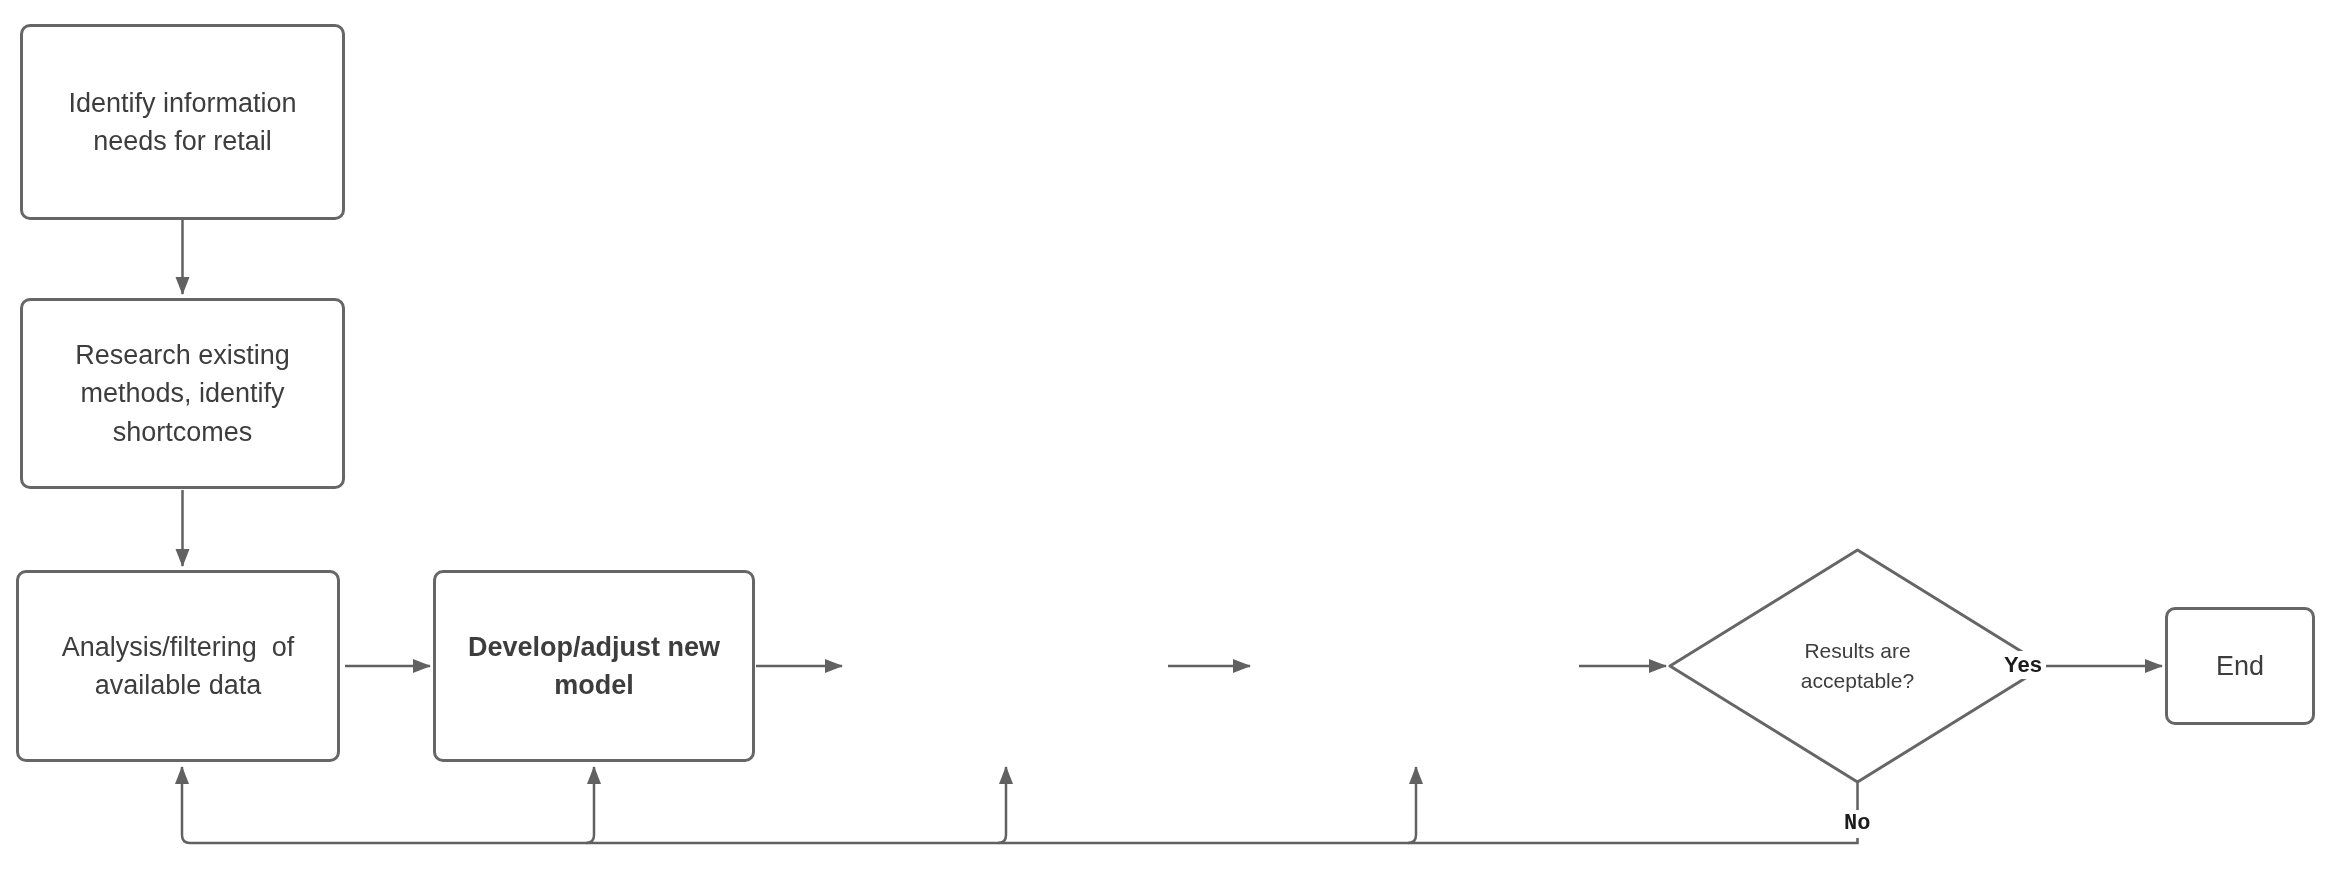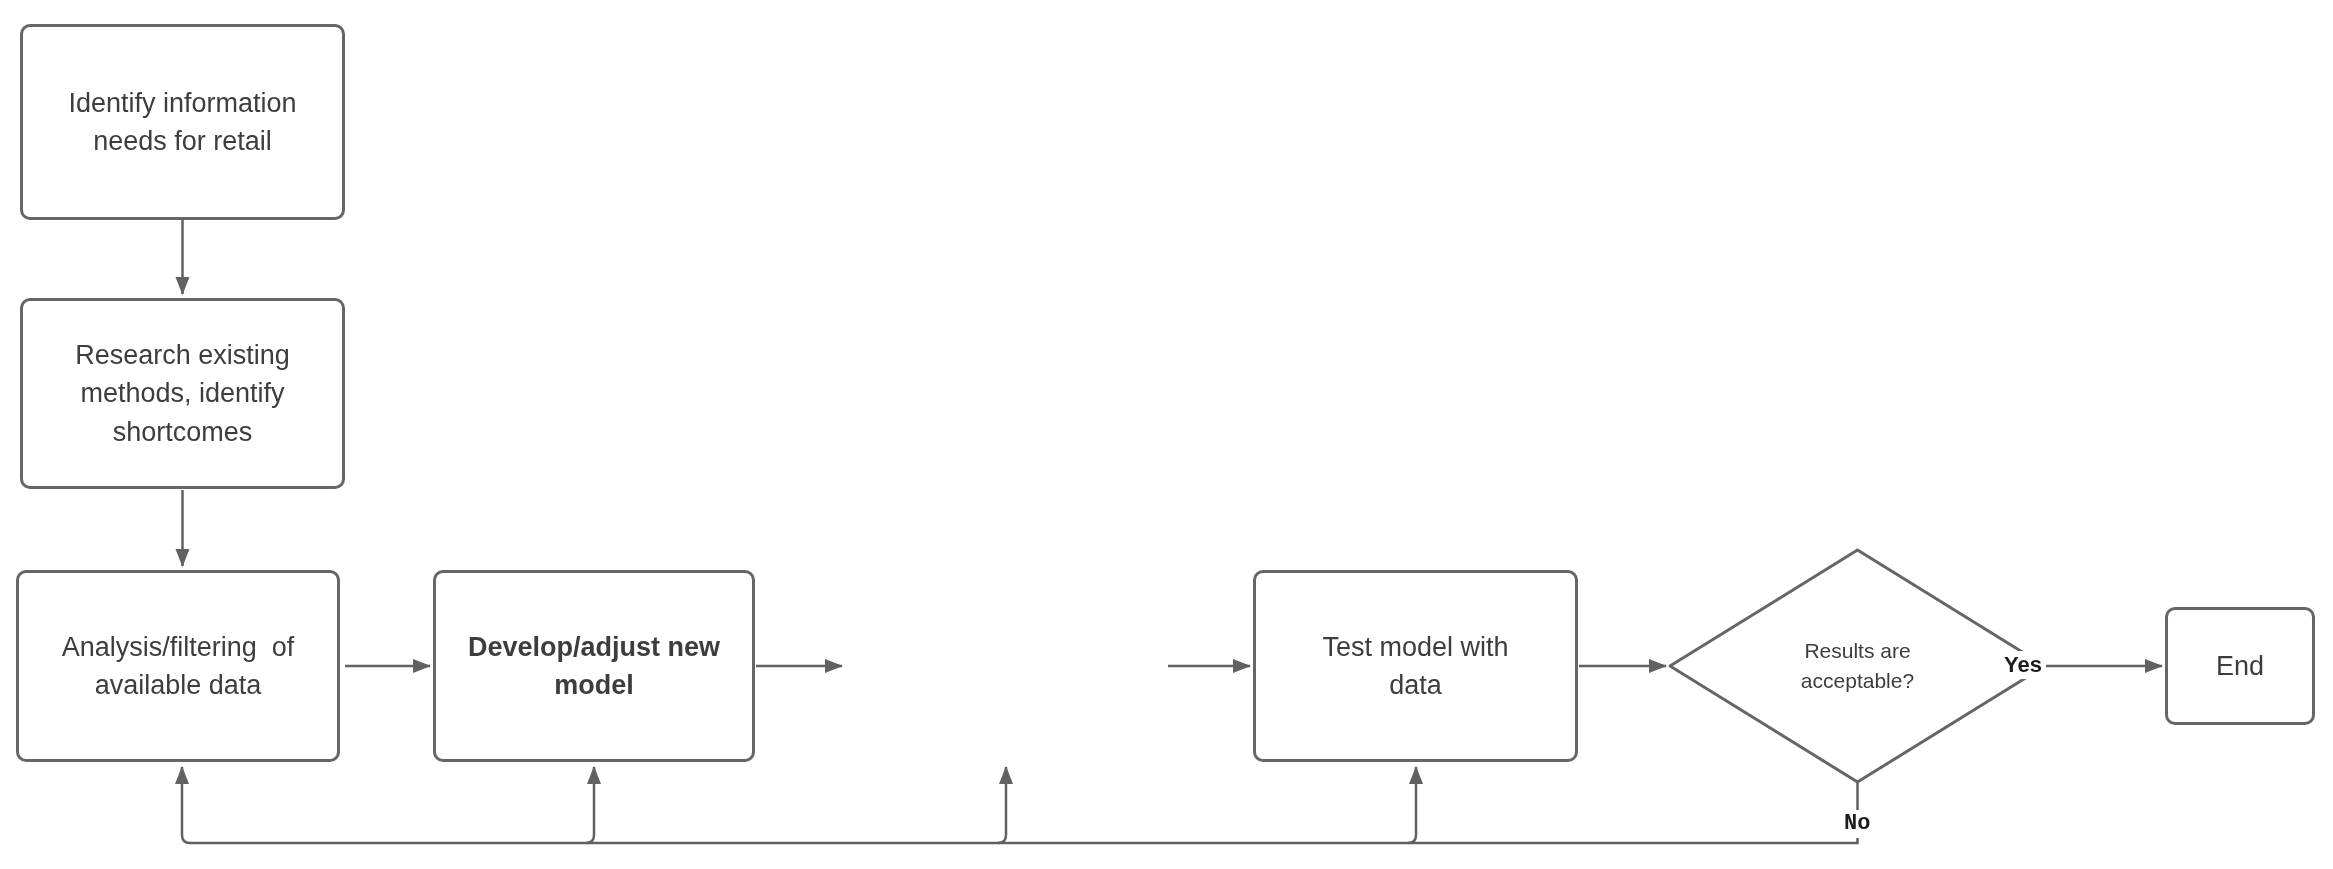--- a/index.html
+++ b/index.html
@@ -110,22 +110,20 @@
 methods, identify
 shortcomes</div>
 
   <div class="node node-analysis">Analysis/filtering  of
 available data</div>
 
   <div class="node node-develop">Develop/adjust new
 model</div>
 
 
-  <div class="node node-test">Test model with
-data</div>
 
   <div class="diamond-label">Results are
 acceptable?</div>
 
   <div class="node node-end">End</div>
 
   <div class="edge-label label-yes">Yes</div>
 
   <div class="edge-label label-no">No</div>
 

